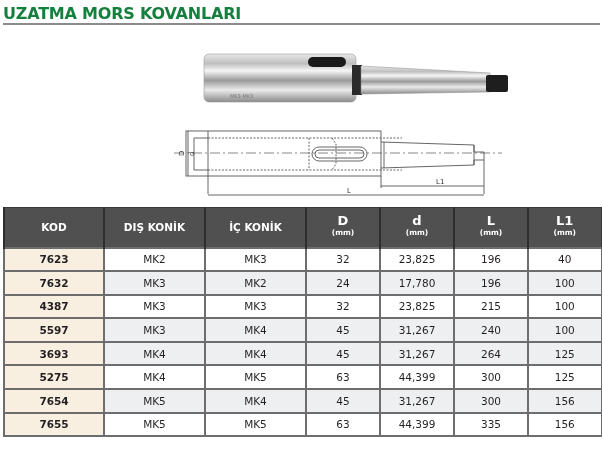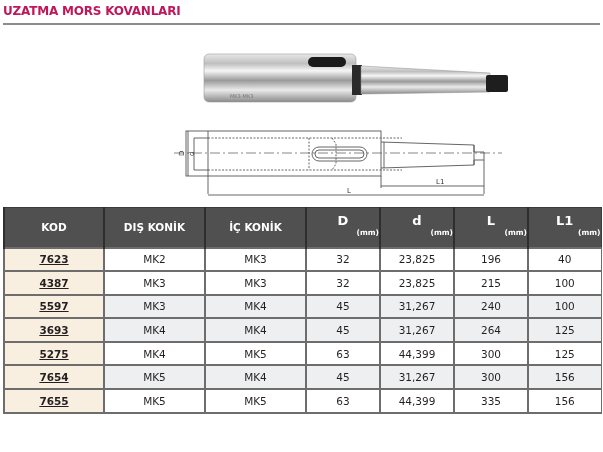--- a/index.html
+++ b/index.html
@@ -4,48 +4,48 @@
   <style>
     * { box-sizing: border-box; margin: 0; padding: 0; }
     body {
       width: 603px; height: 452px; background: #ffffff;
       font-family: "DejaVu Sans", "Liberation Sans", sans-serif;
       position: relative; overflow: hidden;
     }
     .title {
       position: absolute; left: 3px; top: 4px;
       font-family: "DejaVu Sans", sans-serif;
-      font-weight: bold; font-size: 12px; color: #be185d;
+      font-weight: bold; font-size: 16px; color: #15803d;
       letter-spacing: -0.2px;
     }
     .title-rule {
       position: absolute; left: 3px; top: 23px; width: 597px; height: 2px;
       background: #8c8c8c;
     }
     .photo { position: absolute; left: 200px; top: 40px; width: 310px; height: 72px; }
     .drawing { position: absolute; left: 172px; top: 118px; width: 335px; height: 78px; }
     table.spec {
       position: absolute; left: 3px; top: 207px; width: 597px;
       border-collapse: collapse; table-layout: fixed;
       font-size: 11px; color: #231f20;
     }
     table.spec th {
       background: #505050; color: #ffffff; font-weight: bold;
       height: 40px; border: 1px solid #3a3a3a; border-left: 2px solid #2e2e2e;
       font-size: 10.5px; line-height: 12px; text-align: center; vertical-align: middle;
     }
     table.spec th .big { font-size: 13px; display: block; }
-    table.spec th .unit { font-size: 7.5px; display: block; font-weight: bold; text-align: right; }
+    table.spec th .unit { font-size: 7.5px; display: block; font-weight: bold; }
     table.spec td {
       height: 23.6px; text-align: center; vertical-align: middle;
       border-top: 2px solid #6d6d6d; border-left: 2px solid #6d6d6d; border-right: 1px solid #6d6d6d;
       font-size: 10.5px;
     }
     table.spec tr:last-child td { border-bottom: 2px solid #6d6d6d; }
-    table.spec td.kod { background: #f9efe1; font-weight: bold; text-decoration: underline; }
+    table.spec td.kod { background: #f9efe1; font-weight: bold; }
     table.spec tr.odd td:not(.kod) { background: #ffffff; }
     table.spec tr.even td:not(.kod) { background: #eeeff1; }
   </style>
 </head>
 <body>
 
 <div class="title">UZATMA MORS KOVANLARI</div>
 <div class="title-rule"></div>
 
 <svg class="photo" viewBox="0 0 310 72" width="310" height="72">
@@ -132,20 +132,29 @@
   <tbody>
     <tr class="odd">
       <td class="kod">7623</td>
       <td>MK2</td>
       <td>MK3</td>
       <td>32</td>
       <td>23,825</td>
       <td>196</td>
       <td>40</td>
     </tr>
+    <tr class="even">
+      <td class="kod">7632</td>
+      <td>MK3</td>
+      <td>MK2</td>
+      <td>24</td>
+      <td>17,780</td>
+      <td>196</td>
+      <td>100</td>
+    </tr>
     <tr class="odd">
       <td class="kod">4387</td>
       <td>MK3</td>
       <td>MK3</td>
       <td>32</td>
       <td>23,825</td>
       <td>215</td>
       <td>100</td>
     </tr>
     <tr class="even">

